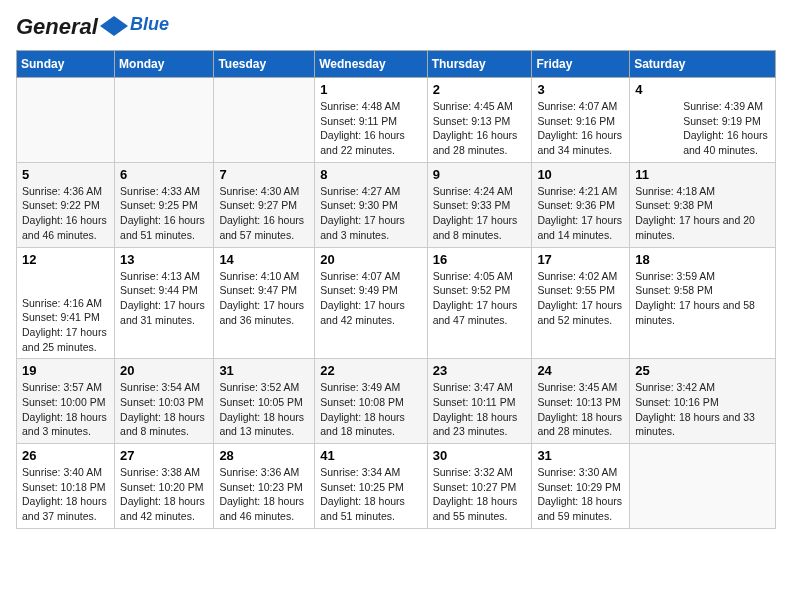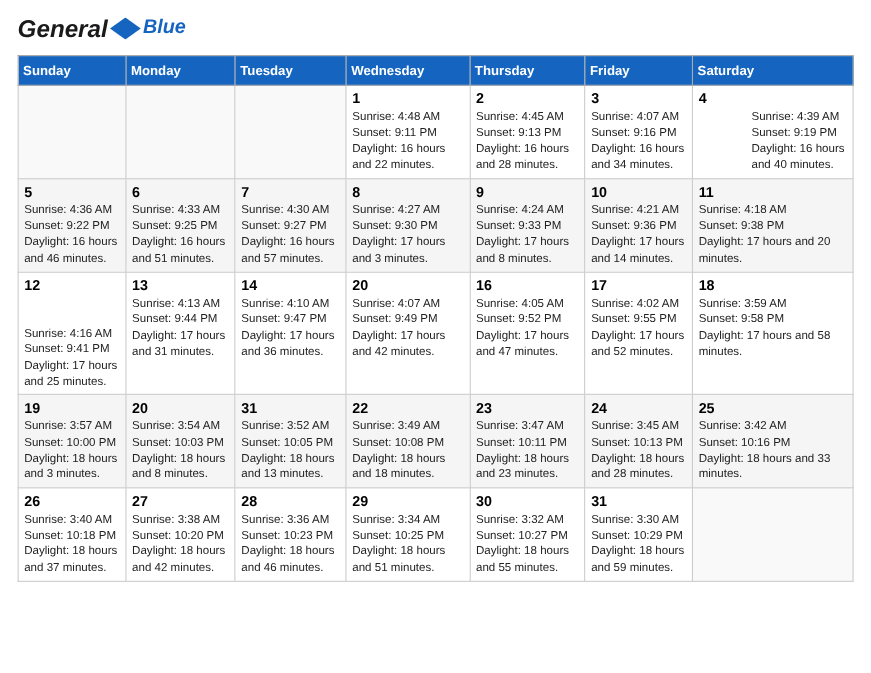--- a/index.html
+++ b/index.html
@@ -288,21 +288,21 @@
 Sunset: 10:20 PM
 Daylight: 18 hours and 42 minutes.</div>
         </td>
         <td>
           <span class="day-num">28</span>
           <div class="day-info" style="white-space: pre-line;">Sunrise: 3:36 AM
 Sunset: 10:23 PM
 Daylight: 18 hours and 46 minutes.</div>
         </td>
         <td>
-          <span class="day-num">29</span>
+          <span class="day-num">41</span>
           <div class="day-info" style="white-space: pre-line;">Sunrise: 3:34 AM
 Sunset: 10:25 PM
 Daylight: 18 hours and 51 minutes.</div>
         </td>
         <td>
           <span class="day-num">30</span>
           <div class="day-info" style="white-space: pre-line;">Sunrise: 3:32 AM
 Sunset: 10:27 PM
 Daylight: 18 hours and 55 minutes.</div>
         </td>

